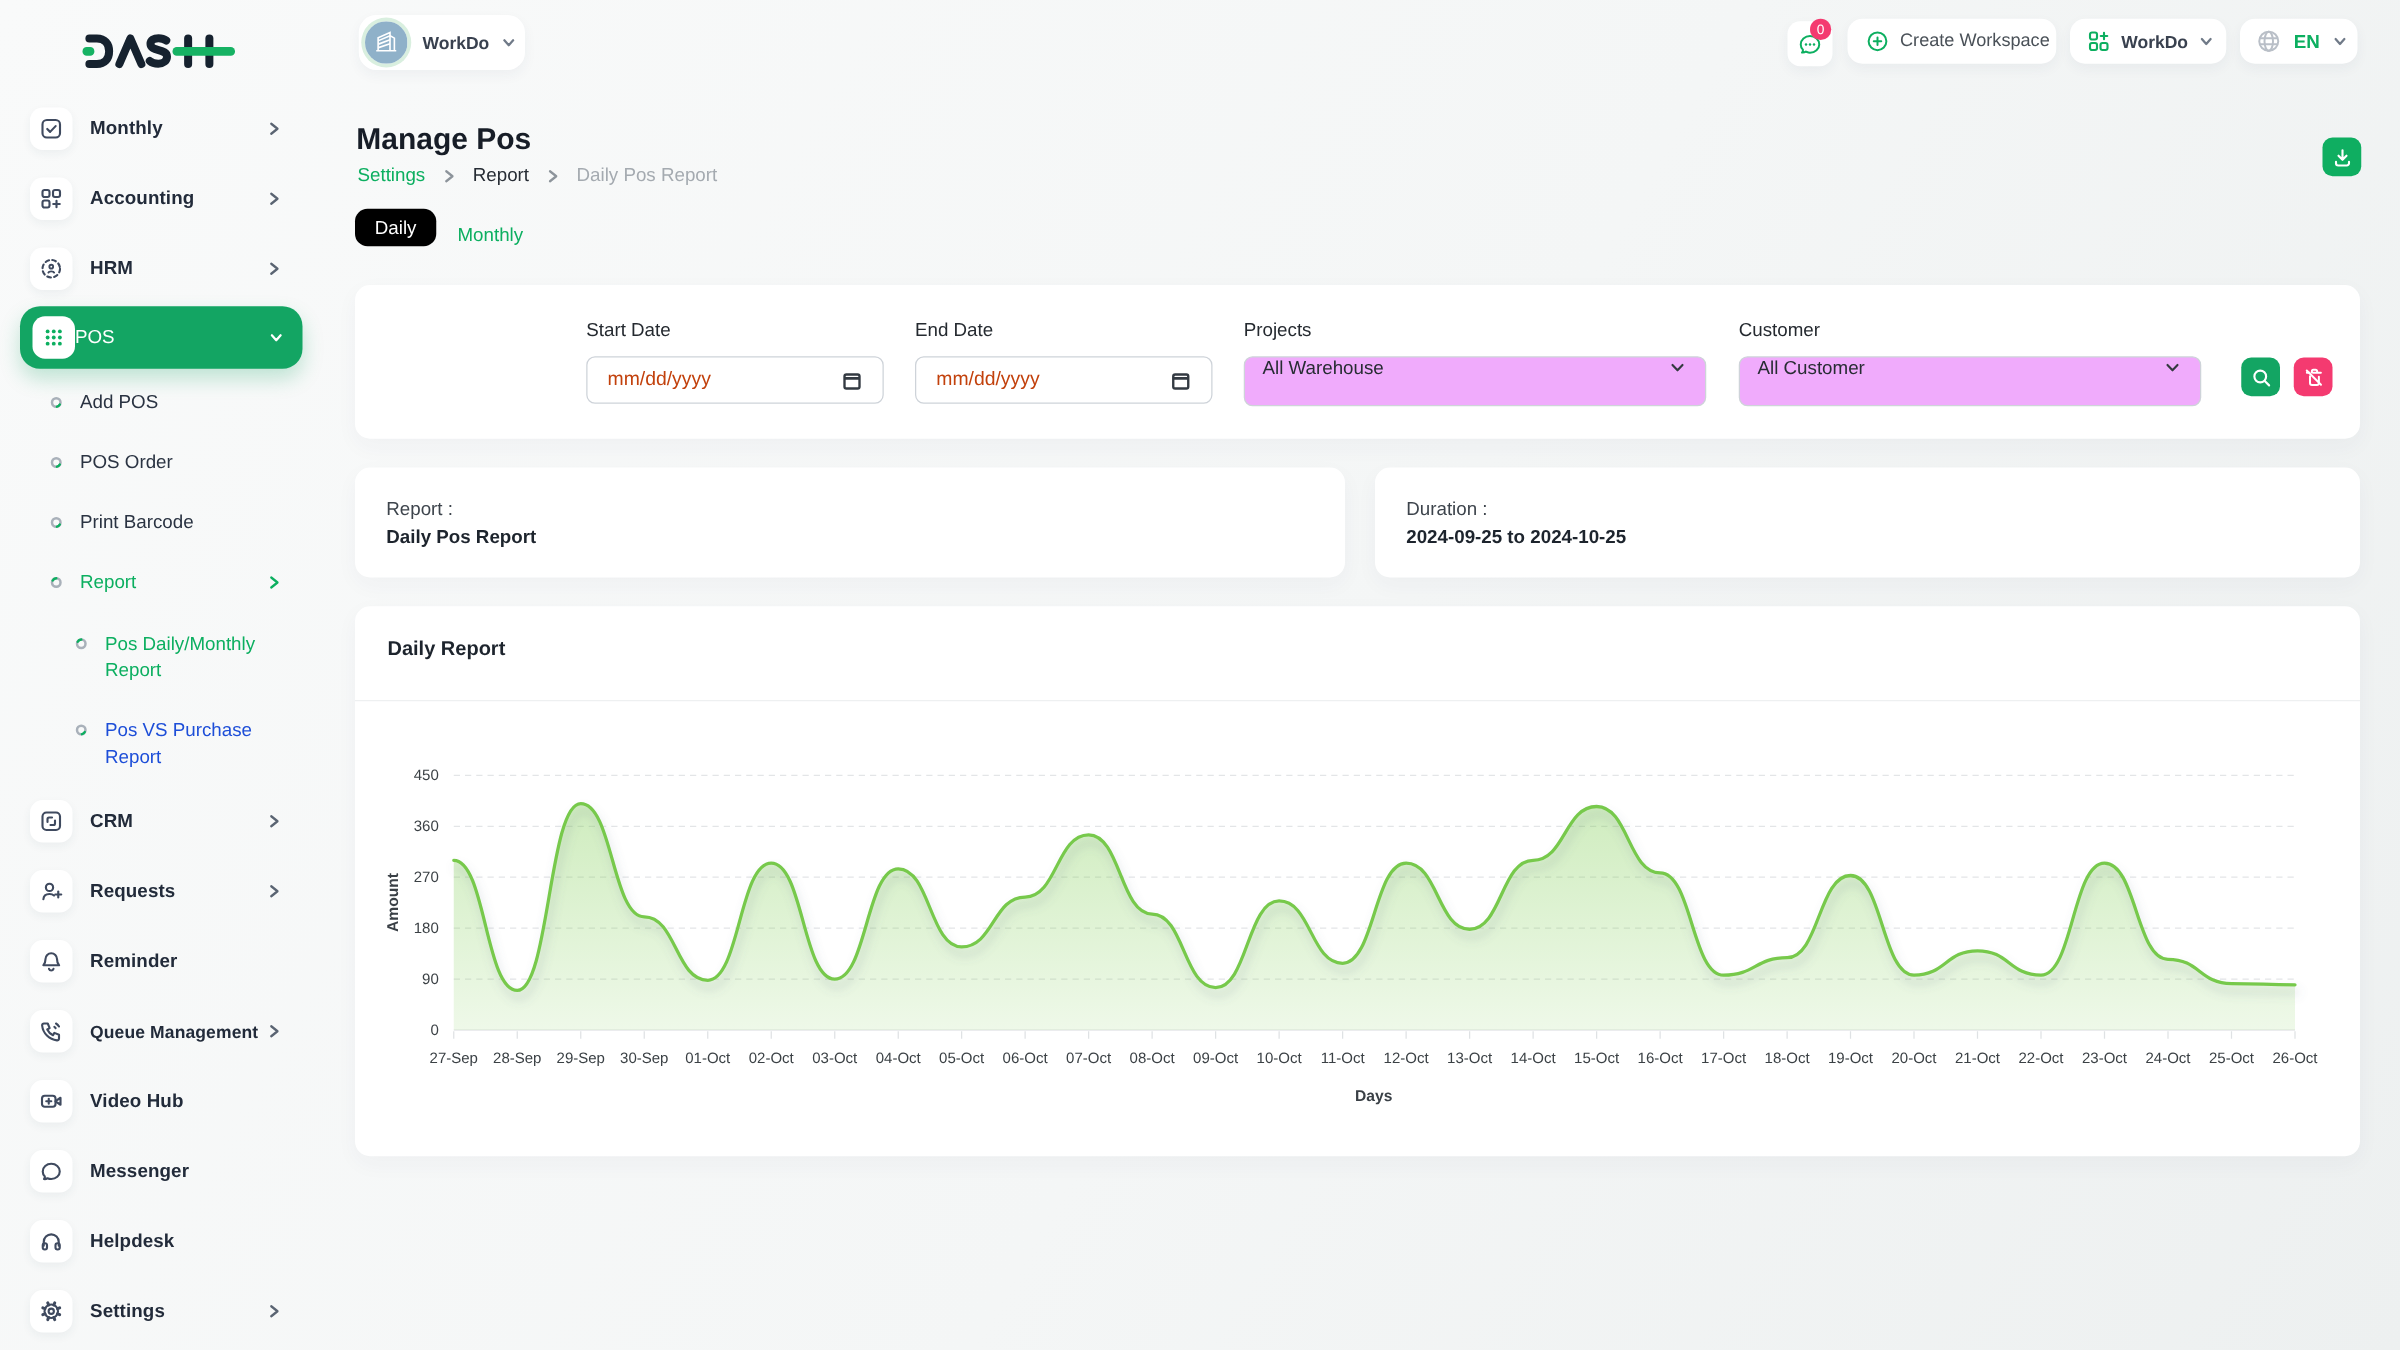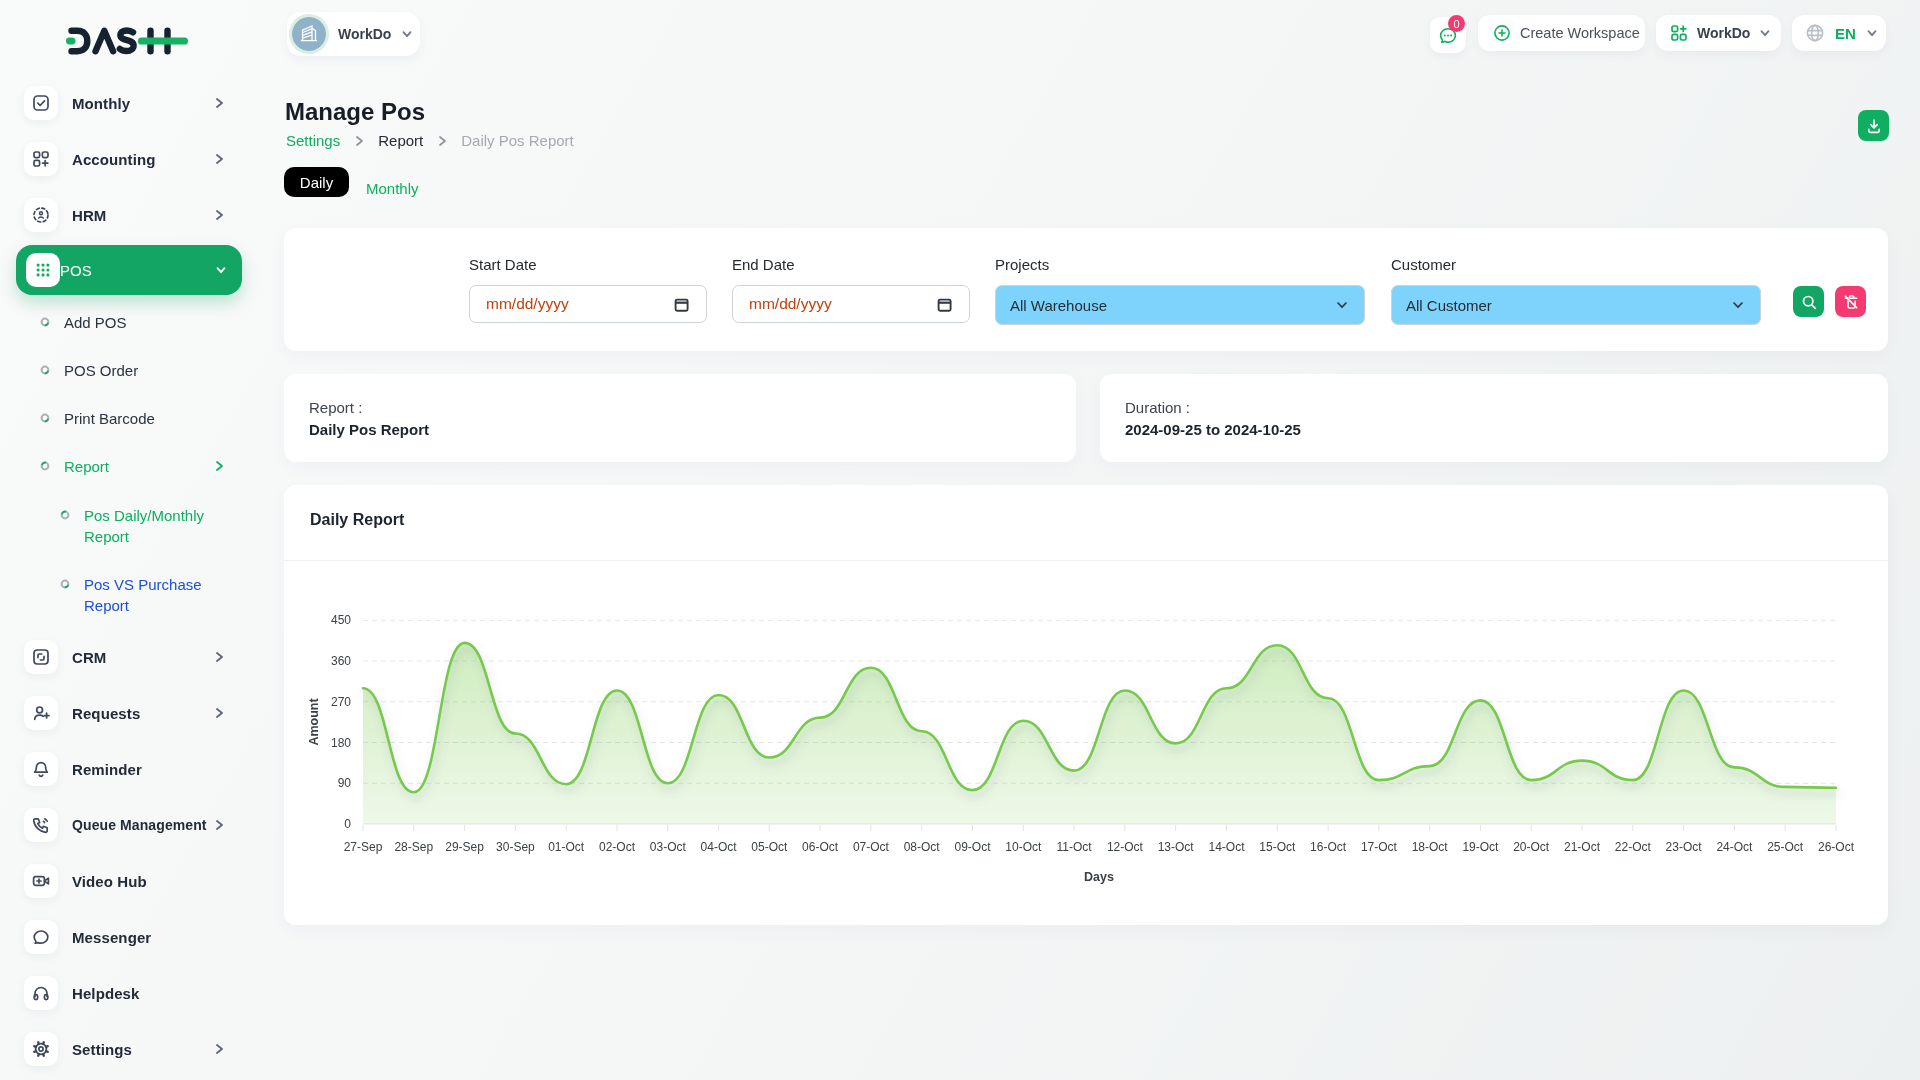--- a/index.html
+++ b/index.html
@@ -23,21 +23,21 @@
 .hbtn{position:absolute;background:#fff;border-radius:12px;box-shadow:0 4px 10px rgba(40,60,90,.05);display:flex;align-items:center}
 .badge{position:absolute;left:1448px;top:15px;width:17px;height:17px;background:#f43a70;border-radius:50%;color:#fff;font-size:11px;display:flex;align-items:center;justify-content:center;z-index:3}
 
 .title{position:absolute;left:285px;top:98px;font-size:24px;font-weight:700;color:#171d27}
 .bc{position:absolute;left:286px;top:132px;font-size:15px;display:flex;align-items:center;gap:12px}
 .tab-daily{position:absolute;left:284px;top:167px;width:65px;height:30px;background:#000000;border-radius:10px;color:#fff;font-size:15px;display:flex;align-items:center;justify-content:center}
 .tab-month{position:absolute;left:366px;top:167px;height:42px;display:flex;align-items:center;color:#0caf60;font-size:15px}
 .dlbtn{position:absolute;left:1858px;top:110px;width:31px;height:31px;background:#0fae61;border-radius:8px;display:flex;align-items:center;justify-content:center}
 .flabel{position:absolute;top:256px;font-size:15px;color:#252a30}
 .finput{position:absolute;top:285px;height:38px;border:1px solid #ced3d9;border-radius:7px;background:#fff;display:flex;align-items:center;font-size:15.5px;color:#c2410c;padding:0 16px}
-.fsel{position:absolute;top:285px;height:40px;border:1px solid #ced3d9;border-radius:7px;background:#7dd3fc;display:flex;align-items:center;font-size:15px;color:#272c33;padding:0 14px}
+.fsel{position:absolute;top:285px;height:40px;border:1px solid #ced3d9;border-radius:7px;background:#f0abfc;display:flex;font-size:15px;color:#272c33;padding:0 14px}
 .sbtn{position:absolute;top:286px;width:31px;height:31px;border-radius:8px;display:flex;align-items:center;justify-content:center}
 .ctext1{font-size:15px;color:#3d444c}
 .ctext2{font-size:15px;font-weight:700;color:#1d242d;margin-top:5px}
 .axlab{font-family:"Liberation Sans",sans-serif;font-size:12px;font-weight:400;fill:#3b4145}
 .axtitle{font-family:"Liberation Sans",sans-serif;font-size:12.5px;font-weight:700;fill:#3a4046}
 </style></head>
 <body>
 <div class="sidebar">
 <div class="logo"><svg width="150" height="40" viewBox="0 0 150 40" fill="none" class="">
         <rect x="2" y="21.5" width="9.5" height="7" rx="3.4" fill="#16b263"></rect>

